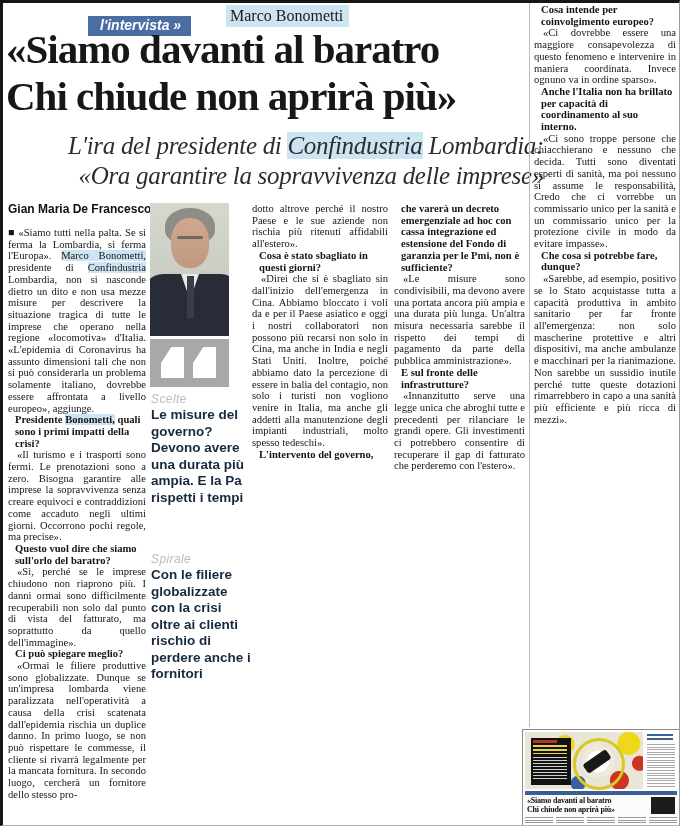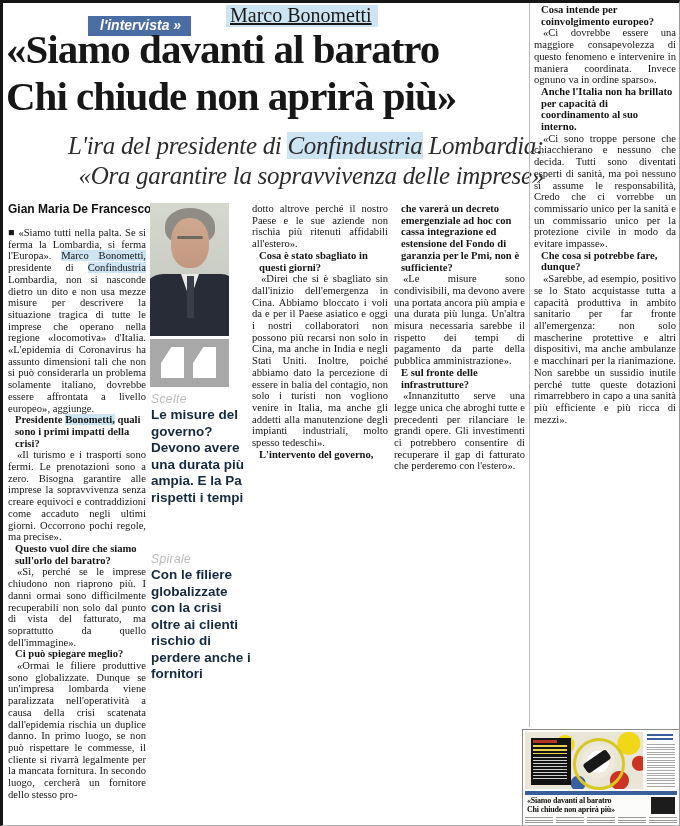--- a/index.html
+++ b/index.html
@@ -13,22 +13,22 @@
     border-right:1px solid #9a9a9a;border-bottom:1px solid #b5b5b5;
     pointer-events:none;z-index:50;
   }
   
   .kicker-badge{
     position:absolute;left:88px;top:16px;background:#4a6da3;color:#fff;
     font-family:"Liberation Sans",sans-serif;font-style:italic;font-weight:bold;
     font-size:14px;line-height:17px;padding:1px 10px 2px 12px;
   }
   .kicker-name{
-    position:absolute;left:226px;top:5px;font-size:20px;line-height:21px;
-    color:#1a1a1a;background:#cde4f2;padding:0 6px 1px 4px;text-decoration:underline;
+    position:absolute;left:226px;top:5px;font-size:16px;line-height:21px;
+    color:#1a1a1a;background:#cde4f2;padding:0 6px 1px 4px;
   }
   .headline{
     position:absolute;left:6px;top:26px;width:522px;
     font-weight:bold;font-size:41px;line-height:47px;letter-spacing:-1px;color:#171717;
   }
   .subhead{
     position:absolute;left:20px;top:131px;width:524px;
     font-style:italic;font-size:25px;line-height:30px;color:#2d2d2d;letter-spacing:-0.3px;text-align:right;
   }
   .hl{background:#cde4f2;}

